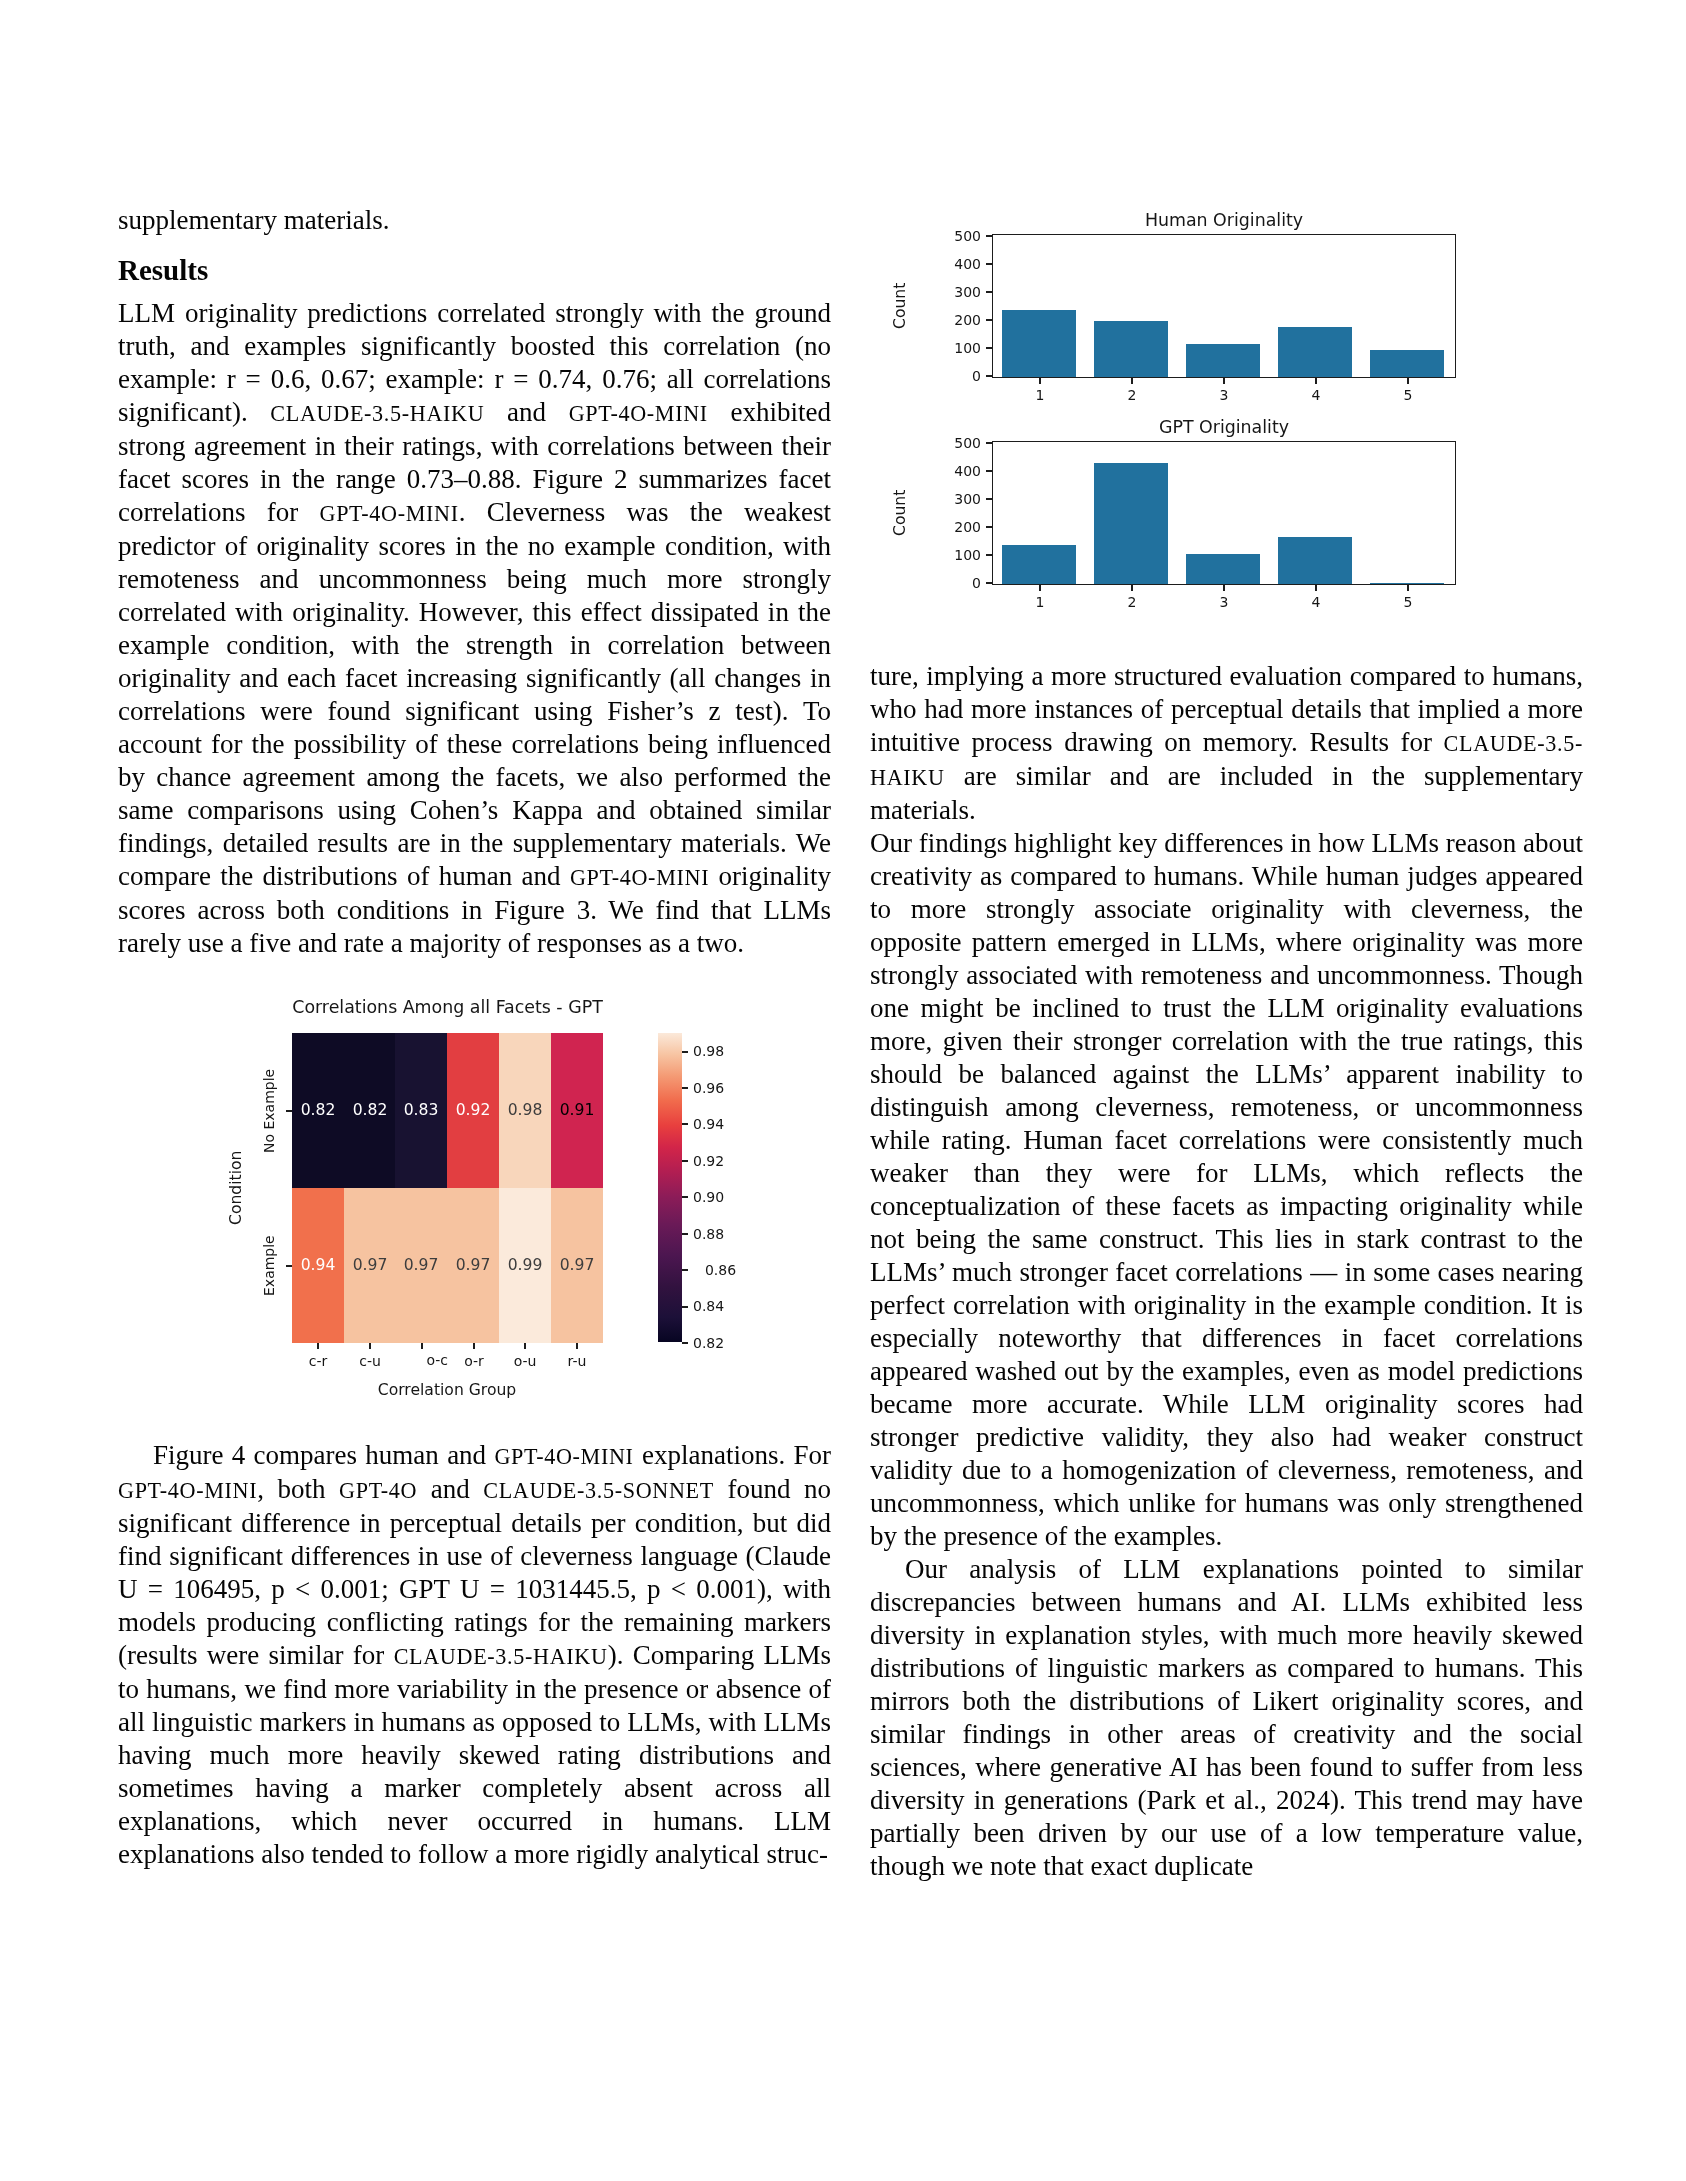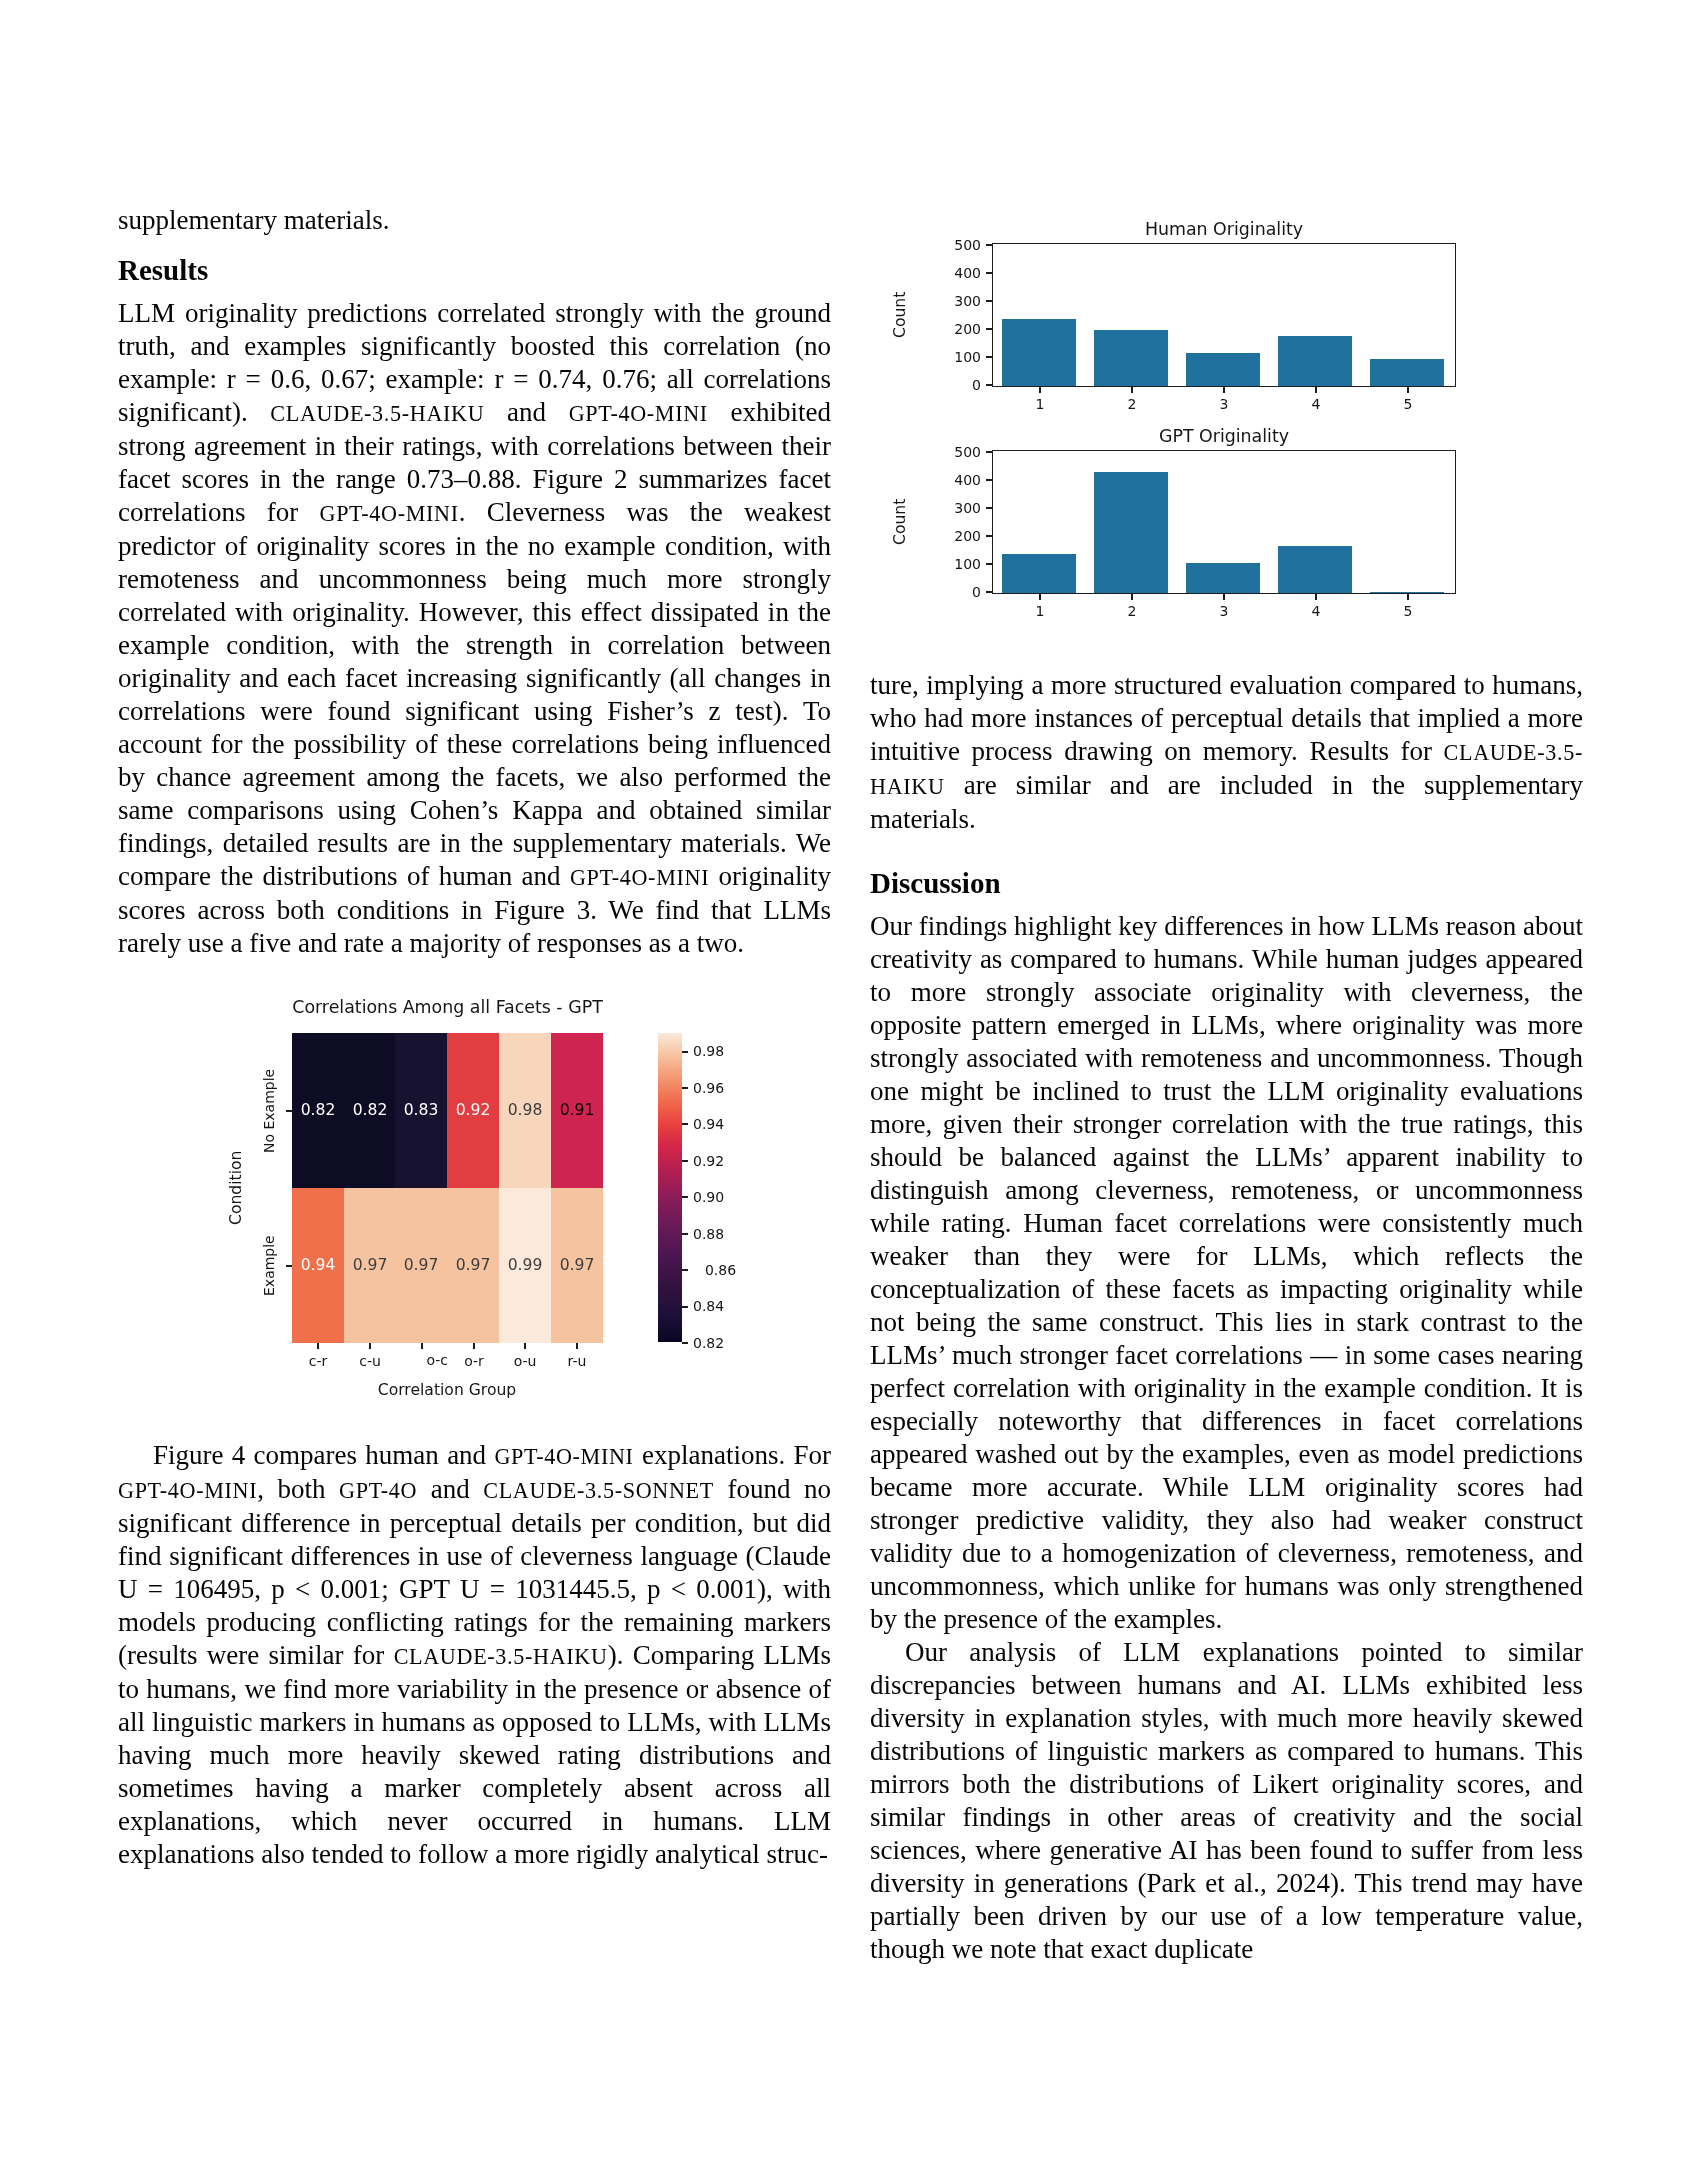--- a/index.html
+++ b/index.html
@@ -28,21 +28,21 @@
   .fig-sans { font-family:"DejaVu Sans","Liberation Sans",sans-serif; color:#161616; }
   .chart-title { font-size:17.4px; text-align:center; }
   .ticklabel { font-size:14px; line-height:18.4px; }
   .axlabel { font-size:15.6px; }
   .vert { writing-mode:vertical-rl; transform:rotate(180deg);
           display:flex; align-items:center; justify-content:center; }
   .plotbox { position:absolute; border:1.8px solid #1d1d1d; box-sizing:border-box; background:#fff; }
   .tickmark { position:absolute; background:#1d1d1d; }
   .cellval { font-size:15.6px; }
   
-  .fig3 { position:relative; height:402px; margin-top:12px; }
+  .fig3 { position:relative; height:402px; margin-top:3px; }
   .barfig { position:absolute; left:0; width:713px; height:196px; }
   #chart-human { top:0; }
   #chart-gpt { top:207px; }
   .fig2 { position:relative; height:415px; margin-top:33px; }
   .colorbar { position:absolute; }
 </style>
 </head>
 <body>
 
 <div class="page">
@@ -177,21 +177,20 @@
           <div class="ticklabel fig-sans" style="position: absolute; left: 63px; top: 45px; width: 48px; text-align: right;">400</div>
           <div class="tickmark" style="left: 116px; top: 25px; width: 6.4px; height: 1.8px;"></div>
           <div class="ticklabel fig-sans" style="position: absolute; left: 63px; top: 16.5px; width: 48px; text-align: right;">500</div>
           <div class="axlabel fig-sans vert" style="position: absolute; left: 19px; top: 24px; width: 22px; height: 144px;">Count</div>
         </div>
     </div>
 
 
     <p class="body rich" style="margin-top:48px">ture, implying a more structured evaluation compared to humans, who had more instances of perceptual details that implied a more intuitive process drawing on memory. Results for <span class="sc">CLAUDE-3.5-HAIKU</span> are similar and are included in the supplementary materials.</p>
 
-    <h2 class="head" style="margin-top:29px">Discussion</h2>
 
     <p class="body rich">Our findings highlight key differences in how LLMs reason about creativity as compared to humans. While human judges appeared to more strongly associate originality with cleverness, the opposite pattern emerged in LLMs, where originality was more strongly associated with remoteness and uncommonness. Though one might be inclined to trust the LLM originality evaluations more, given their stronger correlation with the true ratings, this should be balanced against the LLMs’ apparent inability to distinguish among cleverness, remoteness, or uncommonness while rating. Human facet correlations were consistently much weaker than they were for LLMs, which reflects the conceptualization of these facets as impacting originality while not being the same construct. This lies in stark contrast to the LLMs’ much stronger facet correlations — in some cases nearing perfect correlation with originality in the example condition. It is especially noteworthy that differences in facet correlations appeared washed out by the examples, even as model predictions became more accurate. While LLM originality scores had stronger predictive validity, they also had weaker construct validity due to a homogenization of cleverness, remoteness, and uncommonness, which unlike for humans was only strengthened by the presence of the examples.</p>
 
     <p class="body indent rich">Our analysis of LLM explanations pointed to similar discrepancies between humans and AI. LLMs exhibited less diversity in explanation styles, with much more heavily skewed distributions of linguistic markers as compared to humans. This mirrors both the distributions of Likert originality scores, and similar findings in other areas of creativity and the social sciences, where generative AI has been found to suffer from less diversity in generations (Park et al., 2024). This trend may have partially been driven by our use of a low temperature value, though we note that exact duplicate</p>
   </div>
 
 </div>
 
 
 </body></html>

